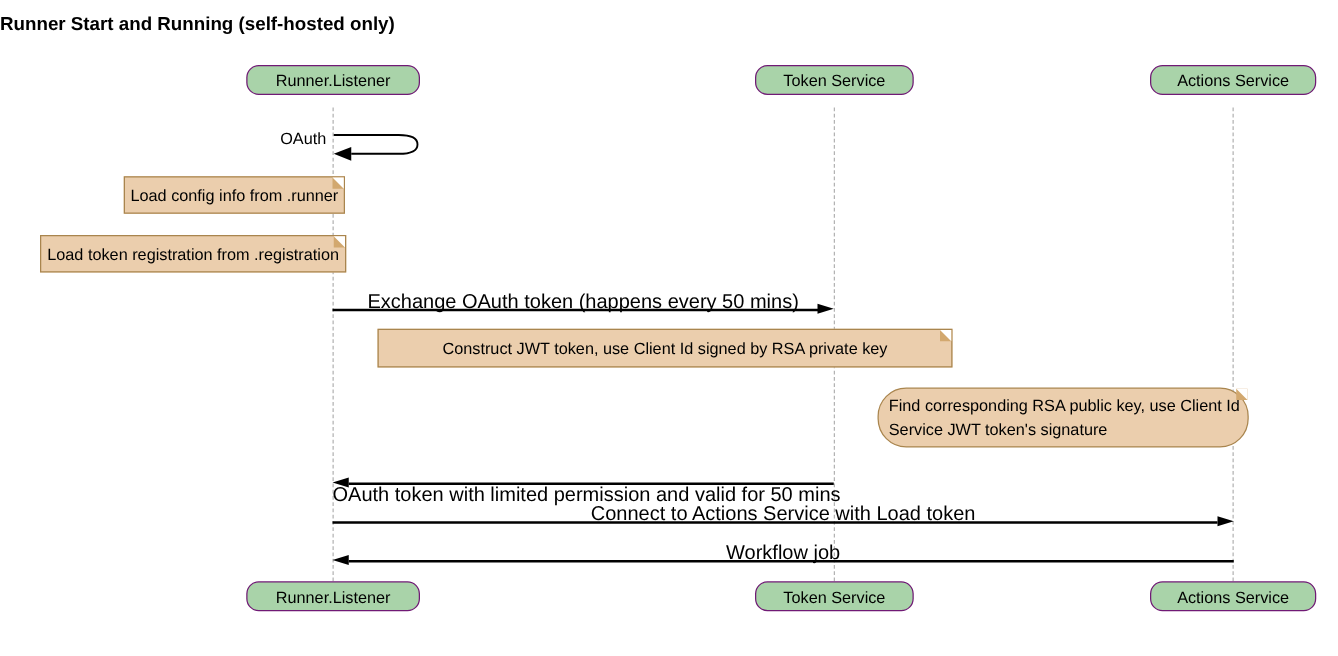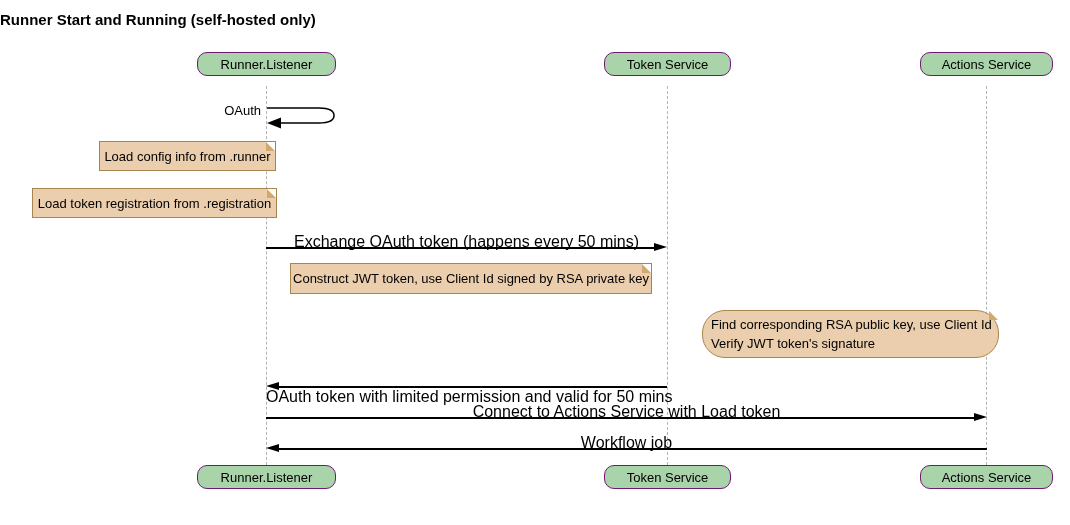--- a/index.html
+++ b/index.html
@@ -130,27 +130,27 @@
   </div>
 
   <div class="note" style="left:10px; top:188px; width:245px; height:30px">
     <span>Load token registration from .registration</span>
   </div>
 
   <div class="msg-label" style="left:266px; top:233px; width:401px">Exchange OAuth token (happens every 50 mins)</div>
   <div class="msg-line" style="left:266px; top:247px; width:390px"></div>
   <div class="arrow-right" style="left:654px; top:243px"></div>
 
-  <div class="note" style="left:268px; top:263px; width:362px; height:31px">
+  <div class="note" style="left:280px; top:263px; width:460px; height:31px">
     <span>Construct JWT token, use Client Id signed by RSA private key</span>
   </div>
 
   <div class="note multiline" style="left:680px; top:310px; width:297px; height:48px">
     <span>Find corresponding RSA public key, use Client Id</span>
-    <span>Verify JWT token's signature</span>
+    <span>Service JWT token's signature</span>
   </div>
 
   <div class="msg-label" style="left:266px; top:388px; width:401px">OAuth token with limited permission and valid for 50 mins</div>
   <div class="msg-line" style="left:279px; top:386px; width:388px"></div>
   <div class="arrow-left" style="left:266px; top:382px"></div>
 
   <div class="msg-label" style="left:266px; top:403px; width:721px">Connect to Actions Service with Load token</div>
   <div class="msg-line" style="left:266px; top:417px; width:708px"></div>
   <div class="arrow-right" style="left:974px; top:413px"></div>
 

